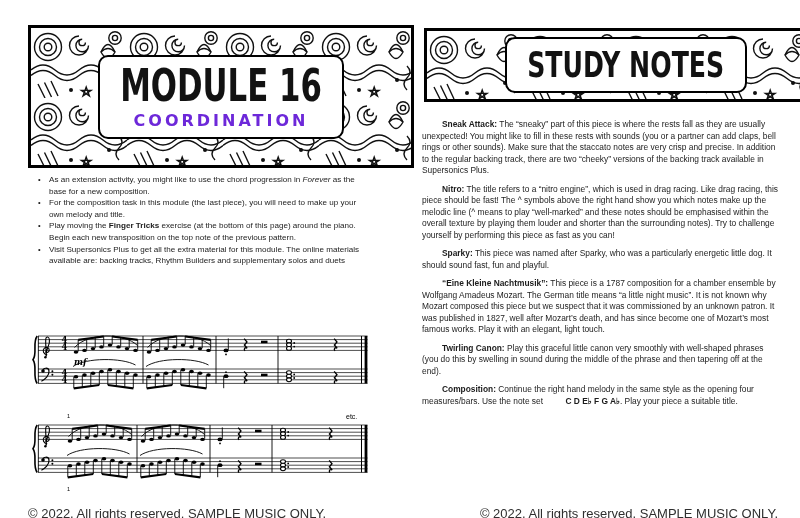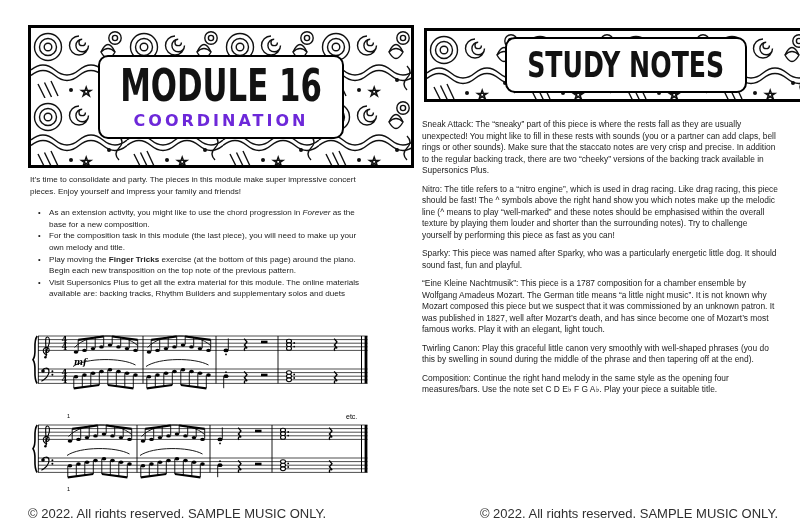--- a/index.html
+++ b/index.html
@@ -47,21 +47,21 @@
   .bm { width:11px; flex:0 0 11px; font-size:7.5px; }
   .bt { flex:1; }
   .bt i { font-style:italic;margin-top:39px; }
   .bt b { font-weight:bold; }
   
   .right-text {
     position:absolute; left:422px; top:119px; width:356px;
     font-size:8.4px; line-height:11.5px;
   }
   .note { margin:0 0 7px 0; }
-  .note b { font-weight:normal; }
+  .note b { font-weight:bold;margin-left:20px; }
   
   .music { position:absolute; left:30px; }
   .sys1 { top:330px; }
   .sys2 { top:410px; }
   
   .footer {
     position:absolute; top:506px; font-size:13px; color:#2f2f2f;
   }
   .footer-l { left:28px; }
   .footer-r { right:22px; }
@@ -101,21 +101,20 @@
       </svg>
       <div class="label-wrap">
         <div class="label-box label-box-left">
           <span class="display-title module-title">MODULE 16</span>
           <span class="banner-subtitle">COORDINATION</span>
         </div>
       </div>
     </div>
 
     <div class="left-text">
-      <p class="intro">It’s time to consolidate and party. The pieces in this module make super impressive concert pieces. Enjoy yourself and impress your family and friends!</p>
       <ul class="bullets">
         <li>
           <span class="bm">•</span>
           <span class="bt"><span>As an extension activity, you might like to use the chord progression in </span><i>Forever</i><span> as the base for a new composition.</span></span>
         </li>
         <li>
           <span class="bm">•</span>
           <span class="bt"><span>For the composition task in this module (the last piece), you will need to make up your own melody and title.</span></span>
         </li>
         <li>

